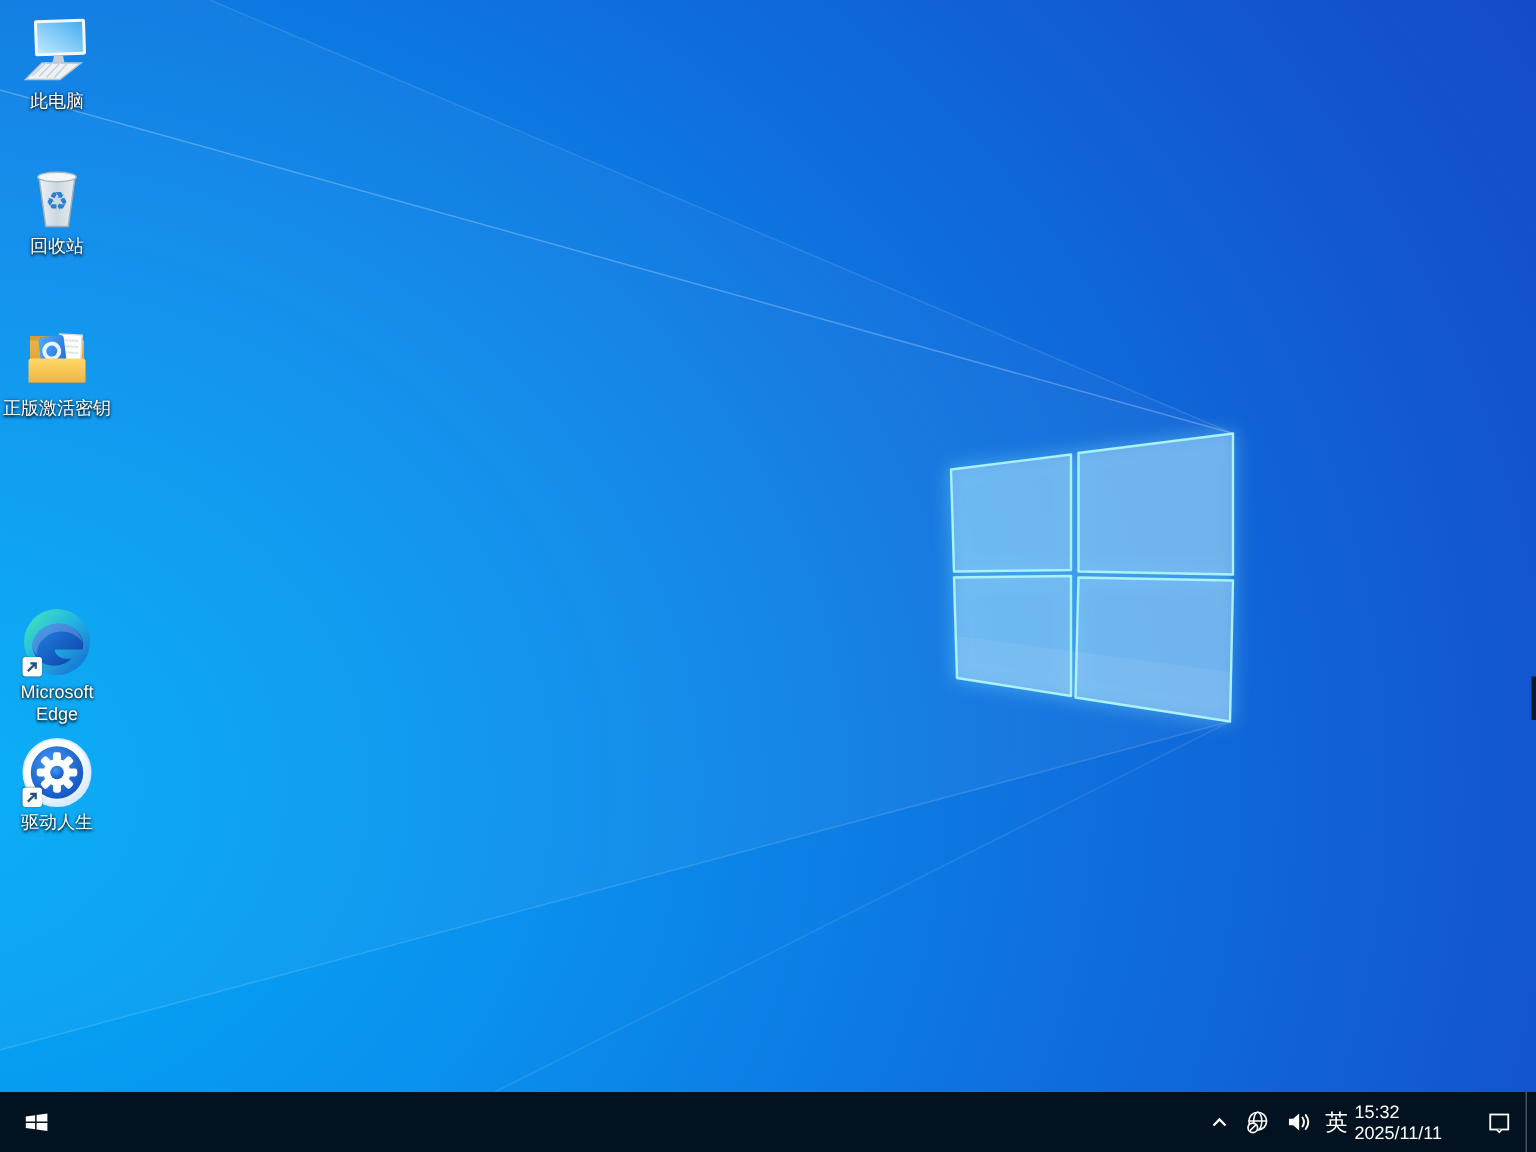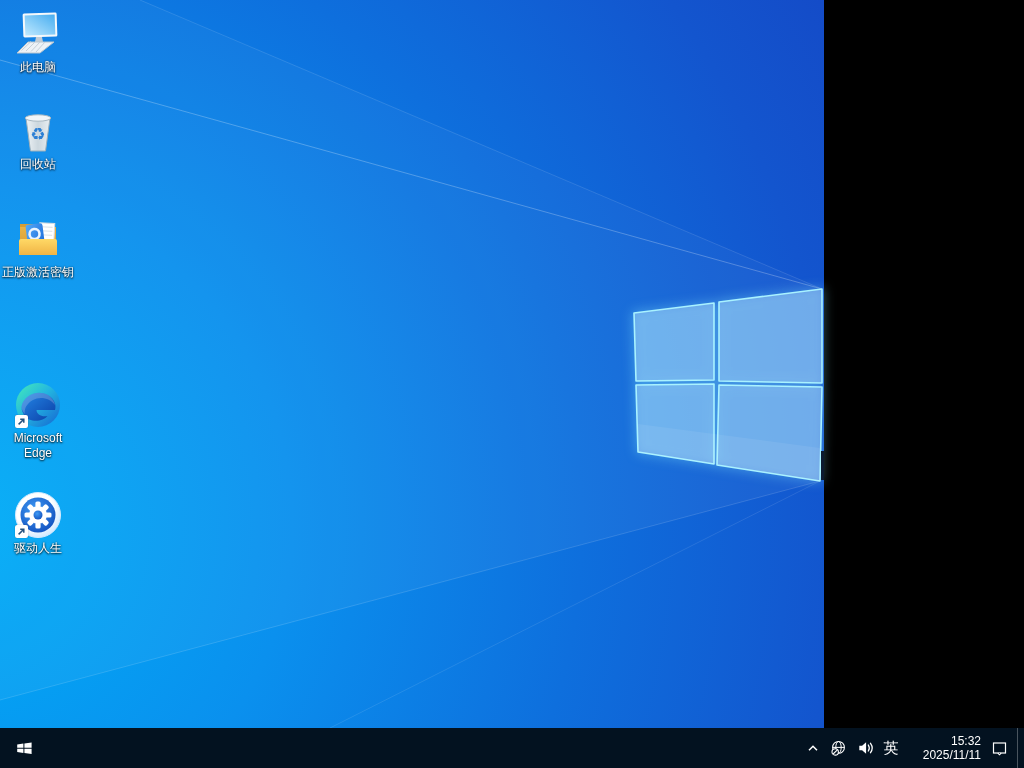--- a/index.html
+++ b/index.html
@@ -1,21 +1,21 @@
 <!DOCTYPE html>
 <html><head>
 <meta charset="utf-8">
 <style>
   * { margin:0; padding:0; box-sizing:border-box; }
   html,body { width:1024px; height:768px; overflow:hidden;
     font-family:"Liberation Sans","DejaVu Sans",sans-serif; }
   .screen { position:relative; width:1024px; height:768px; background:#000; }
 
   
-  .desktop { position:absolute; left:0; top:0; width:824px; height:728px;
+  .desktop { position:absolute; left:0; top:0; width:1024px; height:728px;
     background:radial-gradient(135% 155% at -5% 72%,
       #00aef7 0%, #0a90ee 30%, #0e6fdd 56%, #1355ce 79%, #1544c3 100%);
   }
   .wallsvg { position:absolute; left:0; top:0; width:1024px; height:728px; display:block; }
   .logo-glow { filter:drop-shadow(0 0 6px rgba(140,240,255,.75)); }
   .edge-handle { position:absolute; right:0; top:451px; width:3px; height:29px;
     background:#0c1a30; }
 
   
   .dicon { position:absolute; left:0; width:76px; display:flex; flex-direction:column;
@@ -38,21 +38,21 @@
 
   
   .taskbar { position:absolute; left:0; bottom:0; width:1024px; height:40px;
     background:#031220; display:flex; align-items:stretch; color:#fff; }
   .start { width:48px; height:40px; border:0; background:transparent;
     display:flex; align-items:center; justify-content:center; cursor:pointer; }
   .tray { margin-left:auto; display:flex; align-items:stretch; height:40px; }
   .tray-btn { display:flex; align-items:center; justify-content:center; height:40px; }
   .w24{width:24px} .w26{width:26px} .w28{width:28px} .w36{width:36px}
   .ime { font-size:15px; color:#fff; }
-  .clock { width:78px; display:flex; flex-direction:column; align-items:flex-end;
+  .clock { width:78px; display:flex; flex-direction:column; align-items:flex-start;
     justify-content:center; font-size:12px; line-height:14px; color:#fff; }
   .show-desktop { width:7px; height:40px; border-left:1px solid rgba(255,255,255,.28); }
 </style>
 </head>
 <body>
 
 <div class="screen">
 
   <div class="desktop">
 
@@ -148,21 +148,21 @@
           <path d="M5 40 L5 26 q0-2 2-2 h34 q2 0 2 2 V40 Z" fill="url(#ffront)"></path>
         </svg>
       </div>
       <div class="ilabel">
         <div>正版激活密钥</div>
           <div></div>
       </div>
     </div>
 
 
-    <div class="dicon" style="top:381px">
+    <div class="dicon" style="top:404px">
       <div class="ig">
         <svg width="48" height="48" viewBox="0 0 48 48">
           <defs>
             <linearGradient id="eg1" x1="0" y1="0" x2="1" y2="1">
               <stop offset="0" stop-color="#46ecb6"></stop>
                 <stop offset=".45" stop-color="#23b7e0"></stop>
                 <stop offset="1" stop-color="#1563d2"></stop>
             </linearGradient>
             <linearGradient id="eg2" x1="0" y1="0" x2="1" y2="1">
               <stop offset="0" stop-color="#2488e8"></stop>

